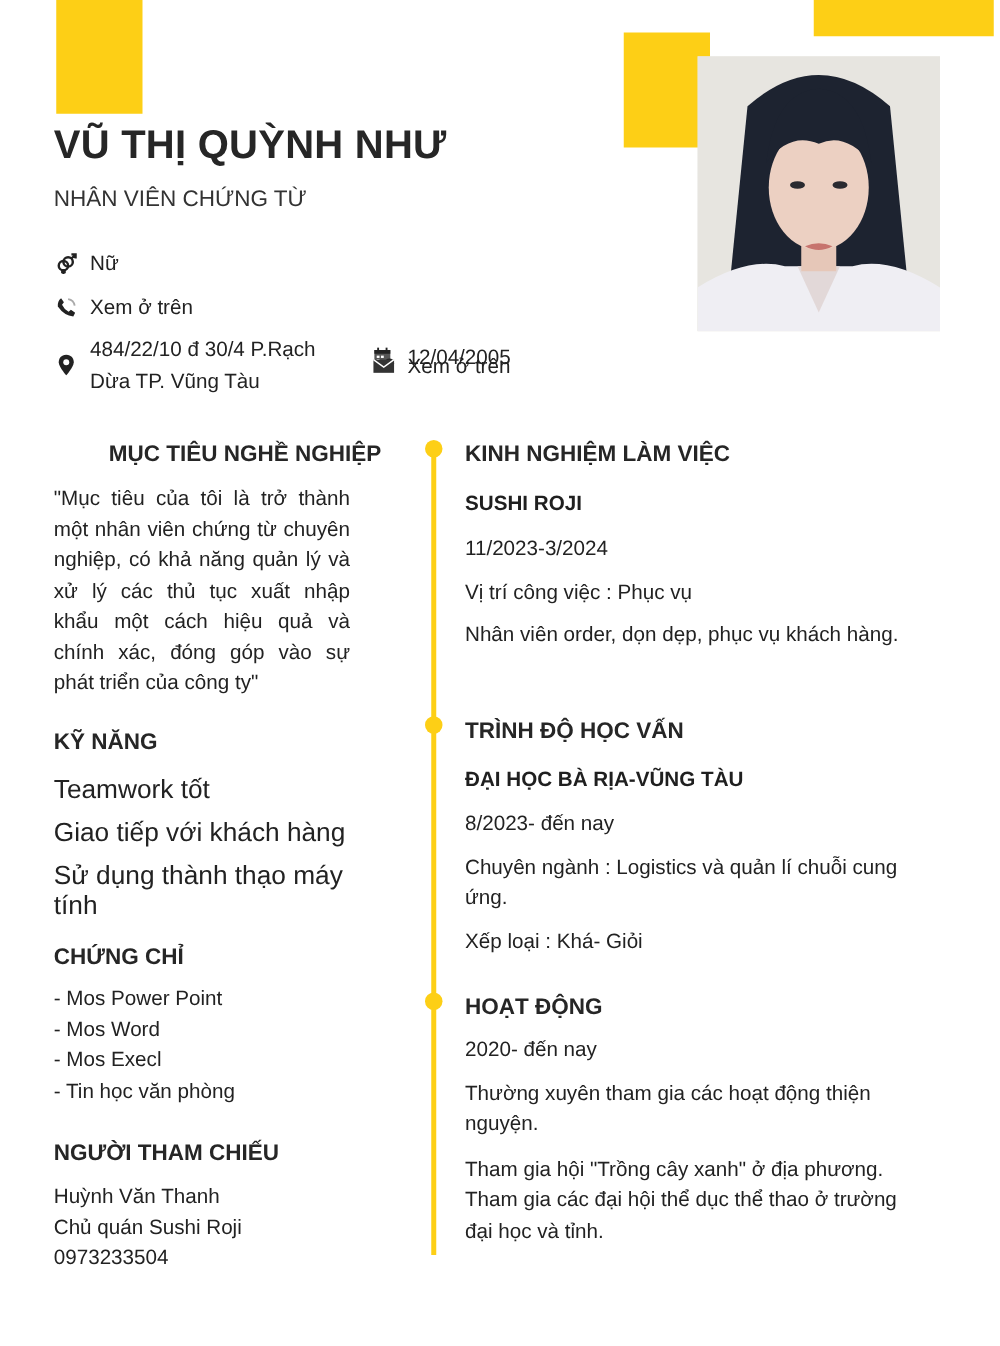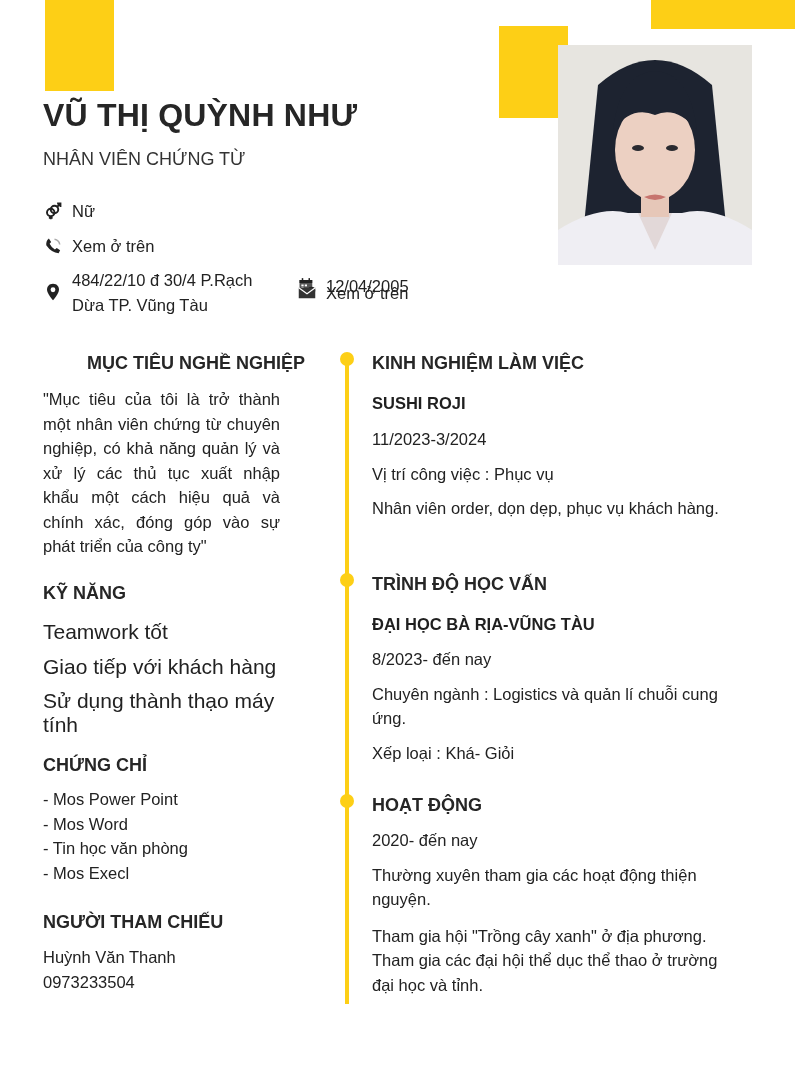--- a/index.html
+++ b/index.html
@@ -188,27 +188,28 @@
   <div class="sec-title">KỸ NĂNG</div>
   <div class="item">Teamwork tốt</div>
   <div class="item">Giao tiếp với khách hàng</div>
   <div class="item">Sử dụng thành thạo máy tính</div>
 </div>
 
 <div class="left-col certs">
   <div class="sec-title">CHỨNG CHỈ</div>
   <div class="item">- Mos Power Point</div>
   <div class="item">- Mos Word</div>
+  <div class="item">- Mos Execl</div>
   <div class="item">- Tin học văn phòng</div>
-  <div class="item">- Mos Execl</div>
 </div>
 
 <div class="left-col refs">
   <div class="sec-title">NGƯỜI THAM CHIẾU</div>
   <div class="item">Huỳnh Văn Thanh</div>
+  <div class="item">Chủ quán Sushi Roji</div>
   <div class="item">0973233504</div>
 </div>
 
 <div class="timeline-line"></div>
 <div class="dot dot-1"></div>
 <div class="dot dot-2"></div>
 <div class="dot dot-3"></div>
 
 <div class="right-col exp">
   <div class="sec-title">KINH NGHIỆM LÀM VIỆC</div>

